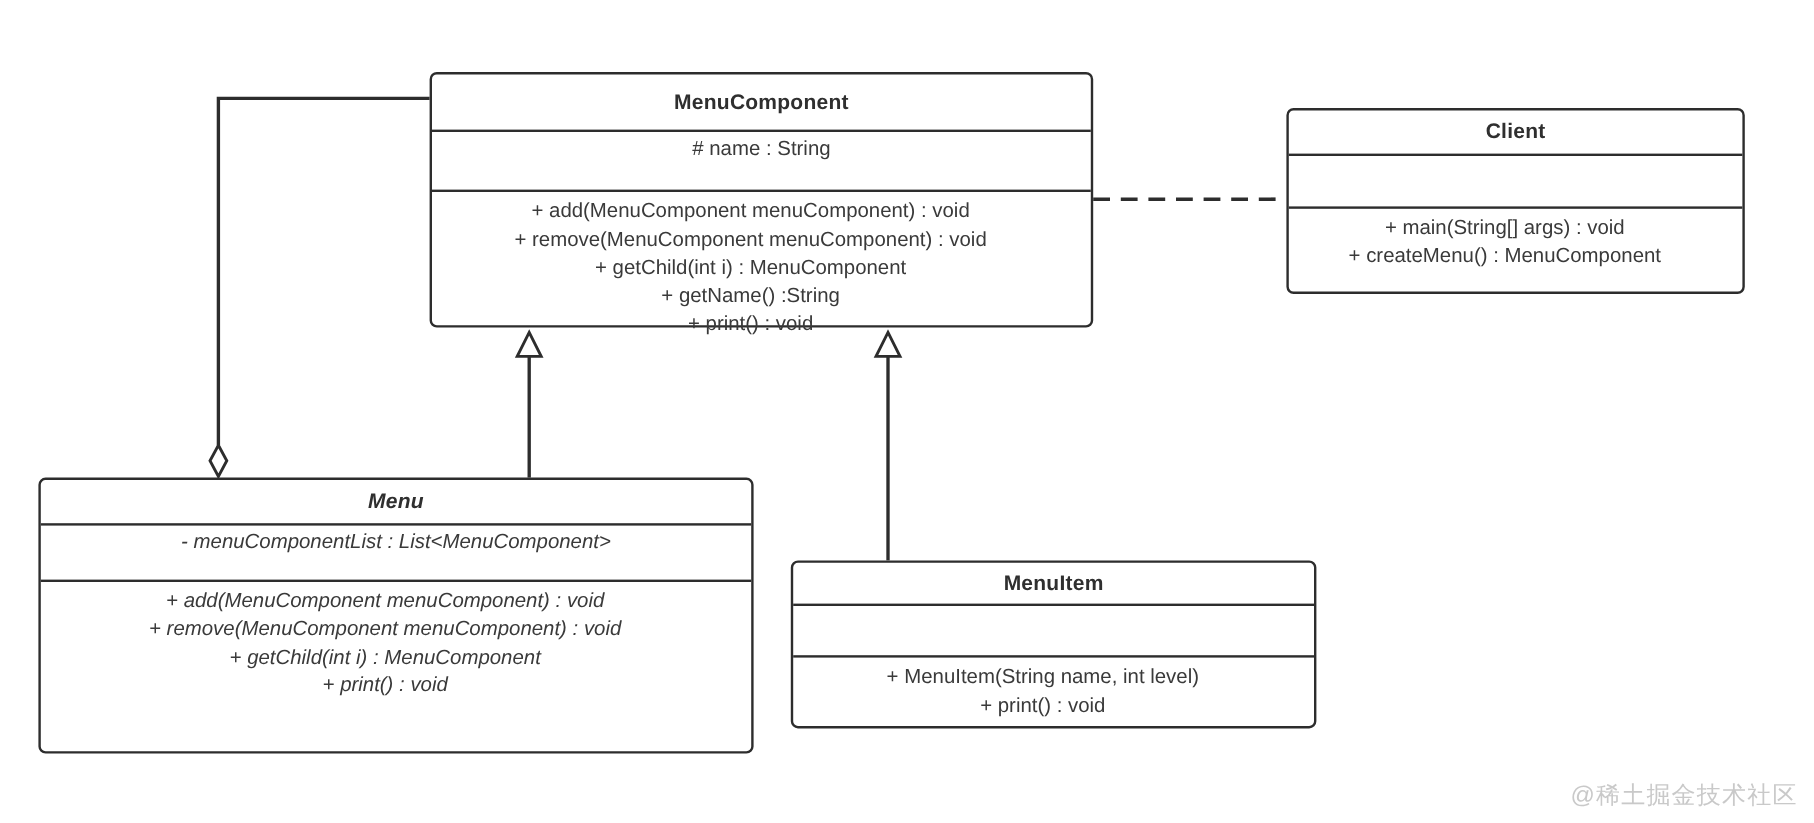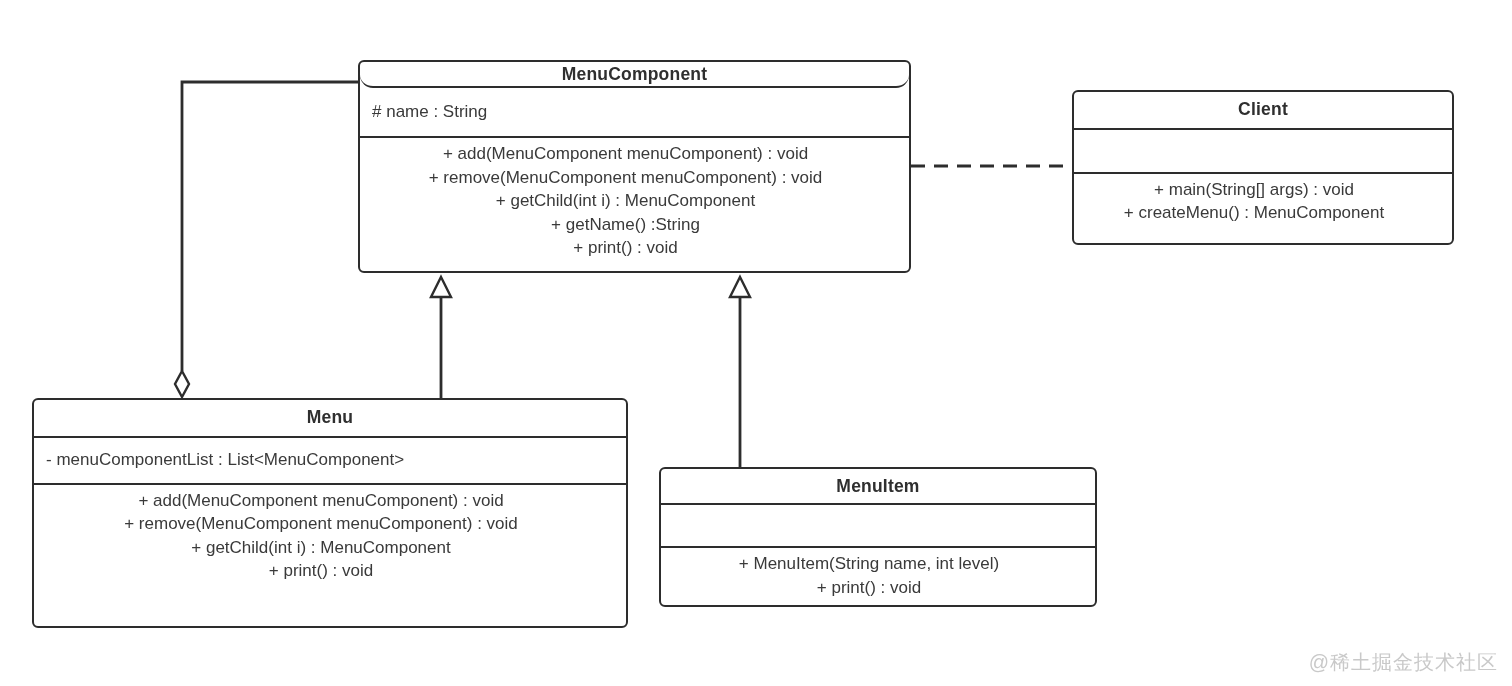--- a/index.html
+++ b/index.html
@@ -36,21 +36,20 @@
     justify-content: center;
     border-bottom: 2.5px solid #2d2d2d;
     font-weight: 700;
     font-size: 17.5px;
     color: #2f2f2f;
     letter-spacing: 0.2px;
   }
   .uml-attrs {
     flex: 0 0 auto;
     display: flex;
-    flex-direction: column;
     justify-content: center;
     border-bottom: 2.5px solid #2d2d2d;
     padding: 2px 12px;
   }
   .uml-methods {
     flex: 1 1 auto;
     display: flex;
     flex-direction: column;
     padding: 4px 30px 2px 12px;
     text-align: center;
@@ -83,21 +82,21 @@
     <line x1="441" y1="398" x2="441" y2="297" stroke="#2d2d2d" stroke-width="2.8"></line>
     <polygon points="441,277 451,297 431,297" fill="#ffffff" stroke="#2d2d2d" stroke-width="2.4"></polygon>
 
     <line x1="740" y1="467" x2="740" y2="297" stroke="#2d2d2d" stroke-width="2.8"></line>
     <polygon points="740,277 750,297 730,297" fill="#ffffff" stroke="#2d2d2d" stroke-width="2.4"></polygon>
 
     <line x1="911" y1="166" x2="1071" y2="166" stroke="#2d2d2d" stroke-width="3" stroke-dasharray="14 9"></line>
   </svg>
 
   <div class="uml-class" style="left:358px; top:60px; width:553px; height:213px;">
-    <div class="uml-title" style="height:26px;border-radius:14px;">MenuComponent</div>
+    <div class="uml-title" style="height:48px;">MenuComponent</div>
     <div class="uml-attrs" style="height:50px;">
         <div class="member-row"># name : String</div>
       </div>
     <div class="uml-methods">
         <div class="member-row">+ add(MenuComponent menuComponent) : void</div>
         <div class="member-row">+ remove(MenuComponent menuComponent) : void</div>
         <div class="member-row">+ getChild(int i) : MenuComponent</div>
         <div class="member-row">+ getName() :String</div>
         <div class="member-row">+ print() : void</div>
       </div>
@@ -105,21 +104,21 @@
 
   <div class="uml-class" style="left:1072px; top:90px; width:382px; height:155px;">
     <div class="uml-title" style="height:37.5px;text-align:center;">Client</div>
     <div class="uml-attrs" style="height:44px;"></div>
     <div class="uml-methods">
         <div class="member-row">+ main(String[] args) : void</div>
         <div class="member-row">+ createMenu() : MenuComponent</div>
       </div>
   </div>
 
-  <div class="uml-class" style="left:32px; top:398px; width:596px; height:230px;">
+  <div class="uml-class" style="left:32px; top:398px; width:596px; height:230px;font-style:italic;">
     <div class="uml-title" style="height:37.5px;">Menu</div>
     <div class="uml-attrs" style="height:47px;">
         <div class="member-row">- menuComponentList : List&lt;MenuComponent&gt;</div>
       </div>
     <div class="uml-methods">
         <div class="member-row">+ add(MenuComponent menuComponent) : void</div>
         <div class="member-row">+ remove(MenuComponent menuComponent) : void</div>
         <div class="member-row">+ getChild(int i) : MenuComponent</div>
         <div class="member-row">+ print() : void</div>
       </div>

